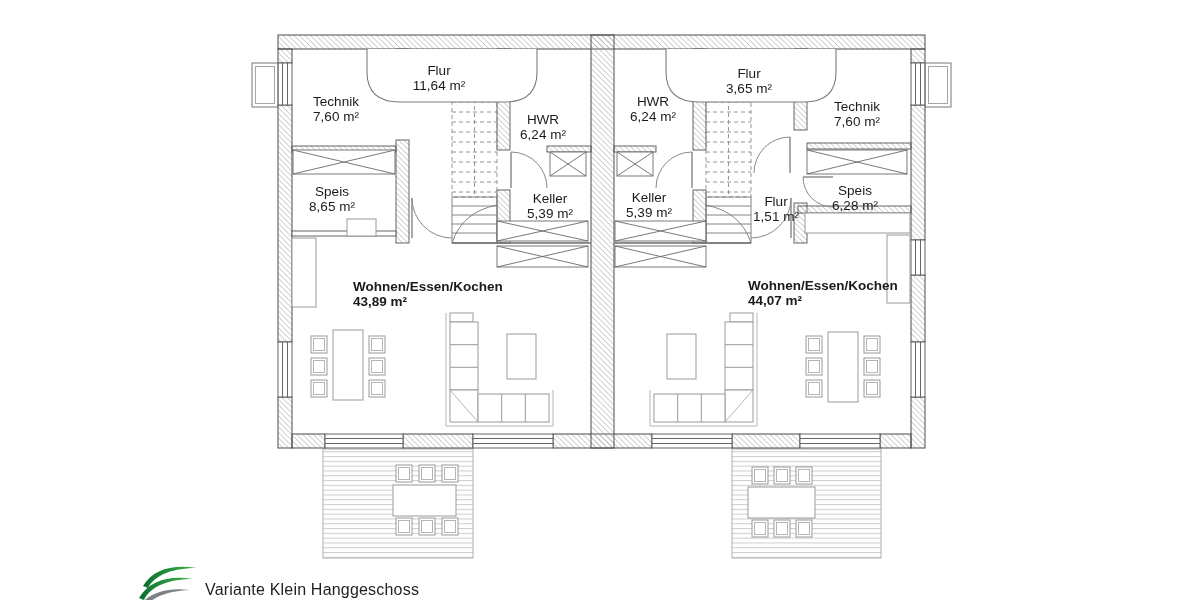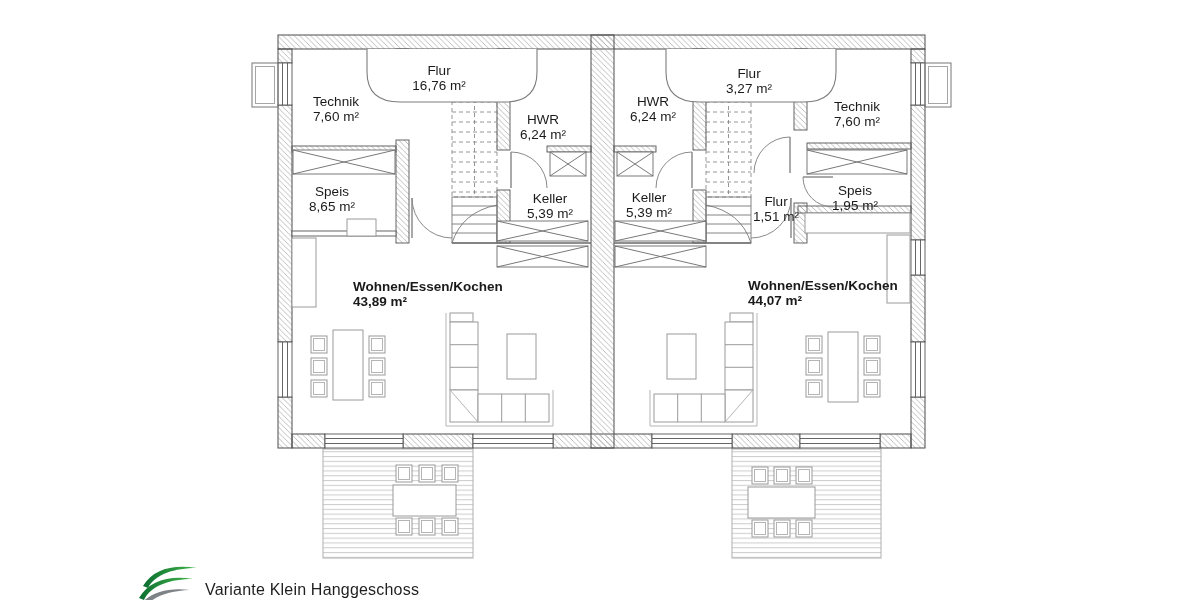--- a/index.html
+++ b/index.html
@@ -338,21 +338,21 @@
         <use href="#chair" x="864" y="380"></use>
   </g>
 </svg>
 
 <div class="room-label lab-c" style="left:336px;top:86px">
   <span class="rname">Technik</span>
       <span class="rarea">7,60 m²</span>
     </div>
 <div class="room-label lab-c" style="left:439px;top:55px">
   <span class="rname">Flur</span>
-      <span class="rarea">16,76 m²</span>
+      <span class="rarea">11,64 m²</span>
     </div>
 <div class="room-label lab-c" style="left:543px;top:104px">
   <span class="rname">HWR</span>
       <span class="rarea">6,24 m²</span>
     </div>
 <div class="room-label lab-c" style="left:332px;top:176px">
   <span class="rname">Speis</span>
       <span class="rarea">8,65 m²</span>
     </div>
 <div class="room-label lab-c" style="left:550px;top:183px">
@@ -363,37 +363,37 @@
   <span class="rname">Wohnen/Essen/Kochen</span>
       <span class="rarea">43,89 m²</span>
     </div>
 
 <div class="room-label lab-c" style="left:653px;top:86px">
   <span class="rname">HWR</span>
       <span class="rarea">6,24 m²</span>
     </div>
 <div class="room-label lab-c" style="left:749px;top:58px">
   <span class="rname">Flur</span>
-      <span class="rarea">3,27 m²</span>
+      <span class="rarea">3,65 m²</span>
     </div>
 <div class="room-label lab-c" style="left:857px;top:91px">
   <span class="rname">Technik</span>
       <span class="rarea">7,60 m²</span>
     </div>
 <div class="room-label lab-c" style="left:649px;top:182px">
   <span class="rname">Keller</span>
       <span class="rarea">5,39 m²</span>
     </div>
 <div class="room-label lab-c" style="left:776px;top:186px">
   <span class="rname">Flur</span>
       <span class="rarea">1,51 m²</span>
     </div>
 <div class="room-label lab-c" style="left:855px;top:175px">
   <span class="rname">Speis</span>
-      <span class="rarea">1,95 m²</span>
+      <span class="rarea">6,28 m²</span>
     </div>
 <div class="room-label lab-l" style="left:748px;top:270px">
   <span class="rname">Wohnen/Essen/Kochen</span>
       <span class="rarea">44,07 m²</span>
     </div>
 
 <svg id="logo" width="70" height="45" viewBox="0 0 70 45">
   <path d="M12,26 C22,9 42,4 66,8 C44,8 24,14 17,28 Z" fill="url(#logograd2)"></path>
   <defs>
     <linearGradient id="logograd2" x1="0" y1="0" x2="1" y2="0">

